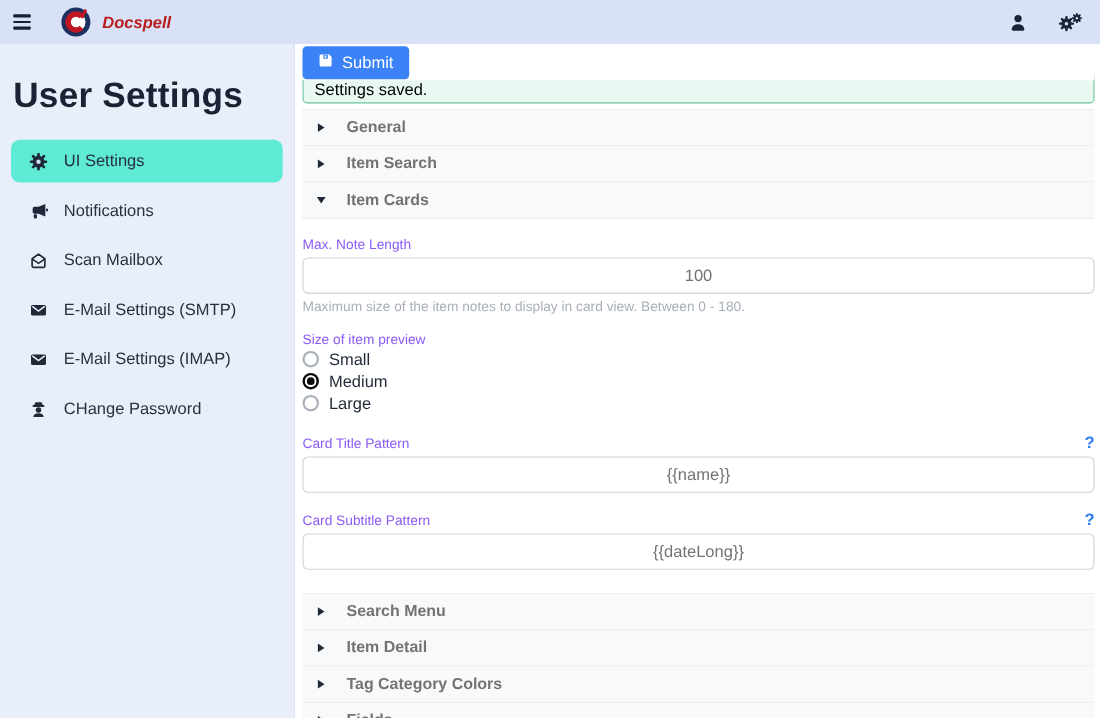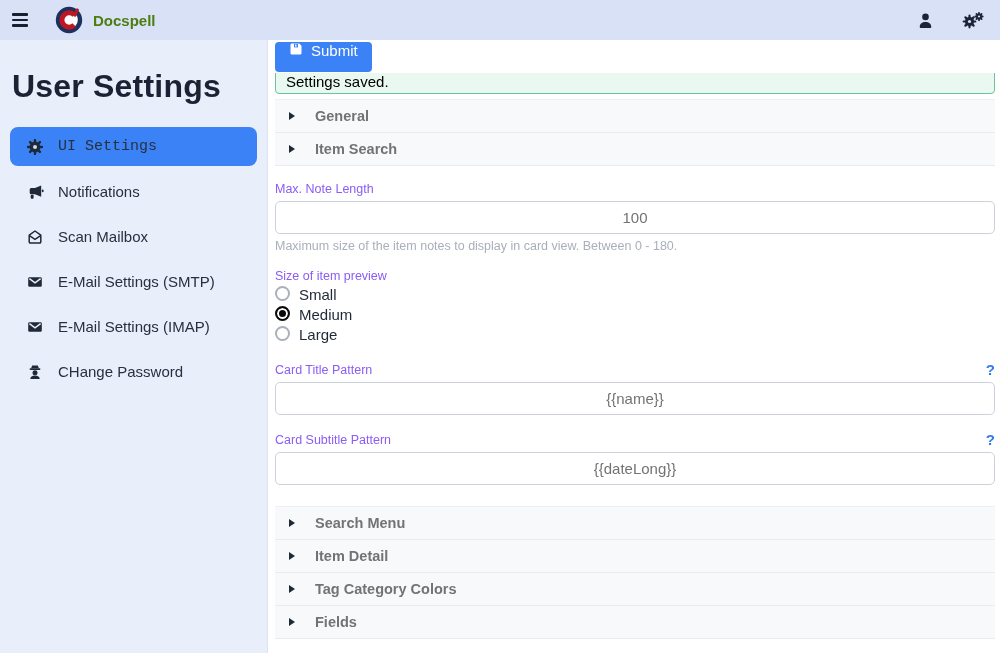--- a/index.html
+++ b/index.html
@@ -14,48 +14,48 @@
 
   
   .navbar {
     position: absolute; top: 0; left: 0; width: 1000px; height: 40px;
     background: #d8e1f6;
     display: flex; align-items: center;
   }
   .hamburger { margin-left: 12px; cursor: pointer; display: flex; flex-direction: column; gap: 3px; }
   .hamburger i { display: block; width: 16px; height: 2.4px; background: #16202e; border-radius: 1px; }
   .logo { margin-left: 27px; display: flex; align-items: center; }
-  .brand { margin-left: 10px; font-size: 15px; font-weight: 700; color: #4d7c0f; }
+  .brand { margin-left: 10px; font-size: 15px; font-weight: 700; color: #b91c1c; font-style: italic; }
   .nav-right { margin-left: auto; margin-right: 16px; display: flex; align-items: center; gap: 28px; }
   .nav-icon { cursor: pointer; display: flex; align-items: center; }
 
   
   .sidebar {
     position: absolute; top: 40px; left: 0; width: 268px; bottom: 0;
     background: #e9eefb; border-right: 1px solid #dde3f2;
   }
   .sidebar-title { font-size: 32px; font-weight: 700; color: #1a2234; margin: 28px 0 0 12px; letter-spacing: 0.2px; }
   .menu { margin-top: 22px; }
   .menu-item {
     display: flex; align-items: center; gap: 14px;
     margin: 0 10px 6px 10px; padding: 11px 16px;
     border-radius: 8px; font-size: 15px; color: #27303f; cursor: pointer;
   }
-  .menu-item.active { background: #3b82f6; font-family: Liberation Mono, monospace; }
+  .menu-item.active { background: #5eead4; }
   .menu-item .micon { width: 18px; display: flex; justify-content: center; }
 
   
   .content {
     position: absolute; top: 40px; left: 269px; right: 0; bottom: 0;
     background: #ffffff; padding: 0 5px 0 6px;
   }
   .submit-row { position: relative; z-index: 2; background: #ffffff; height: 33px; }
   .btn-submit {
     position: absolute; top: 2px; left: 0;
-    display: inline-flex; gap: 8px;
+    display: inline-flex; align-items: center; gap: 8px;
     background: #3b82f6; color: #ffffff; border: none; border-radius: 4px;
     height: 30px; padding: 0 14px; font-size: 15px; font-family: "Liberation Sans", sans-serif;
     cursor: pointer;
   }
   .alert-success {
     position: relative; z-index: 1;
     margin-top: -9px;
     background: #e9f8f0; border: 1px solid #6cc49a; border-radius: 4px;
     padding: 8px 10px 2px 10px;
     color: #000000; font-size: 15px; line-height: 18px;
@@ -240,20 +240,26 @@
           <span class="tri-r"></span>
         </span>
       <span class="acc-title">General</span>
     </div>
     <div class="acc-row">
       <span class="tri">
           <span class="tri-r"></span>
         </span>
       <span class="acc-title">Item Search</span>
     </div>
+    <div class="acc-row">
+      <span class="tri">
+          <span class="tri-d"></span>
+        </span>
+      <span class="acc-title">Item Cards</span>
+    </div>
   </div>
 
   <div class="form-area">
 
     <div class="fgroup">
       <label class="field-label">Max. Note Length</label>
       <input class="text-input" type="text" value="100" style="">
       <div class="help-text">Maximum size of the item notes to display in card view. Between 0 - 180.</div>
     </div>
 

